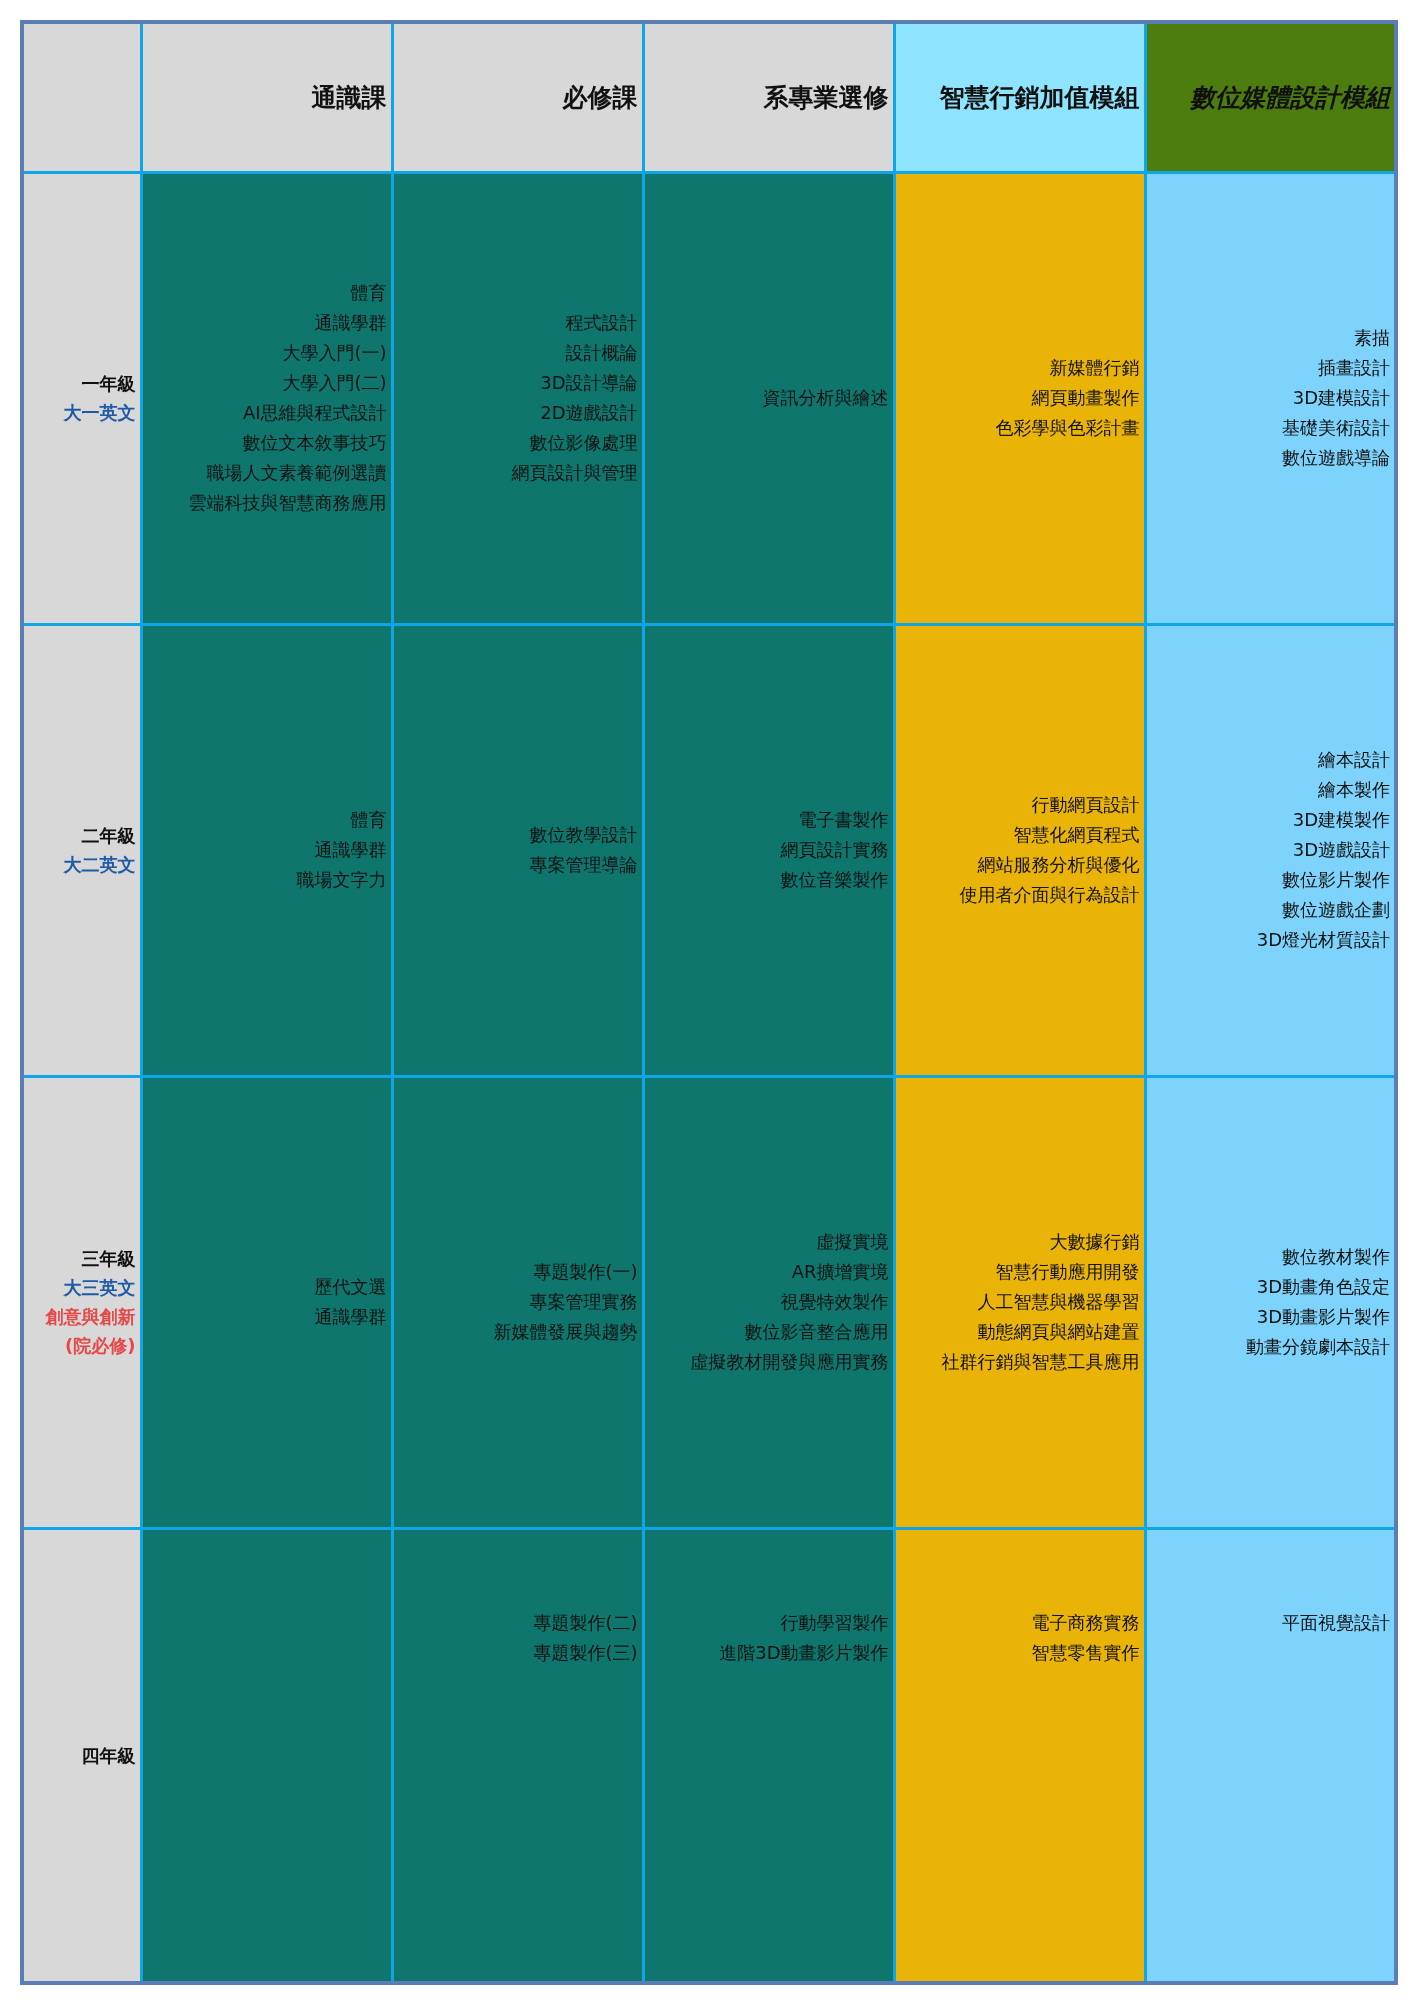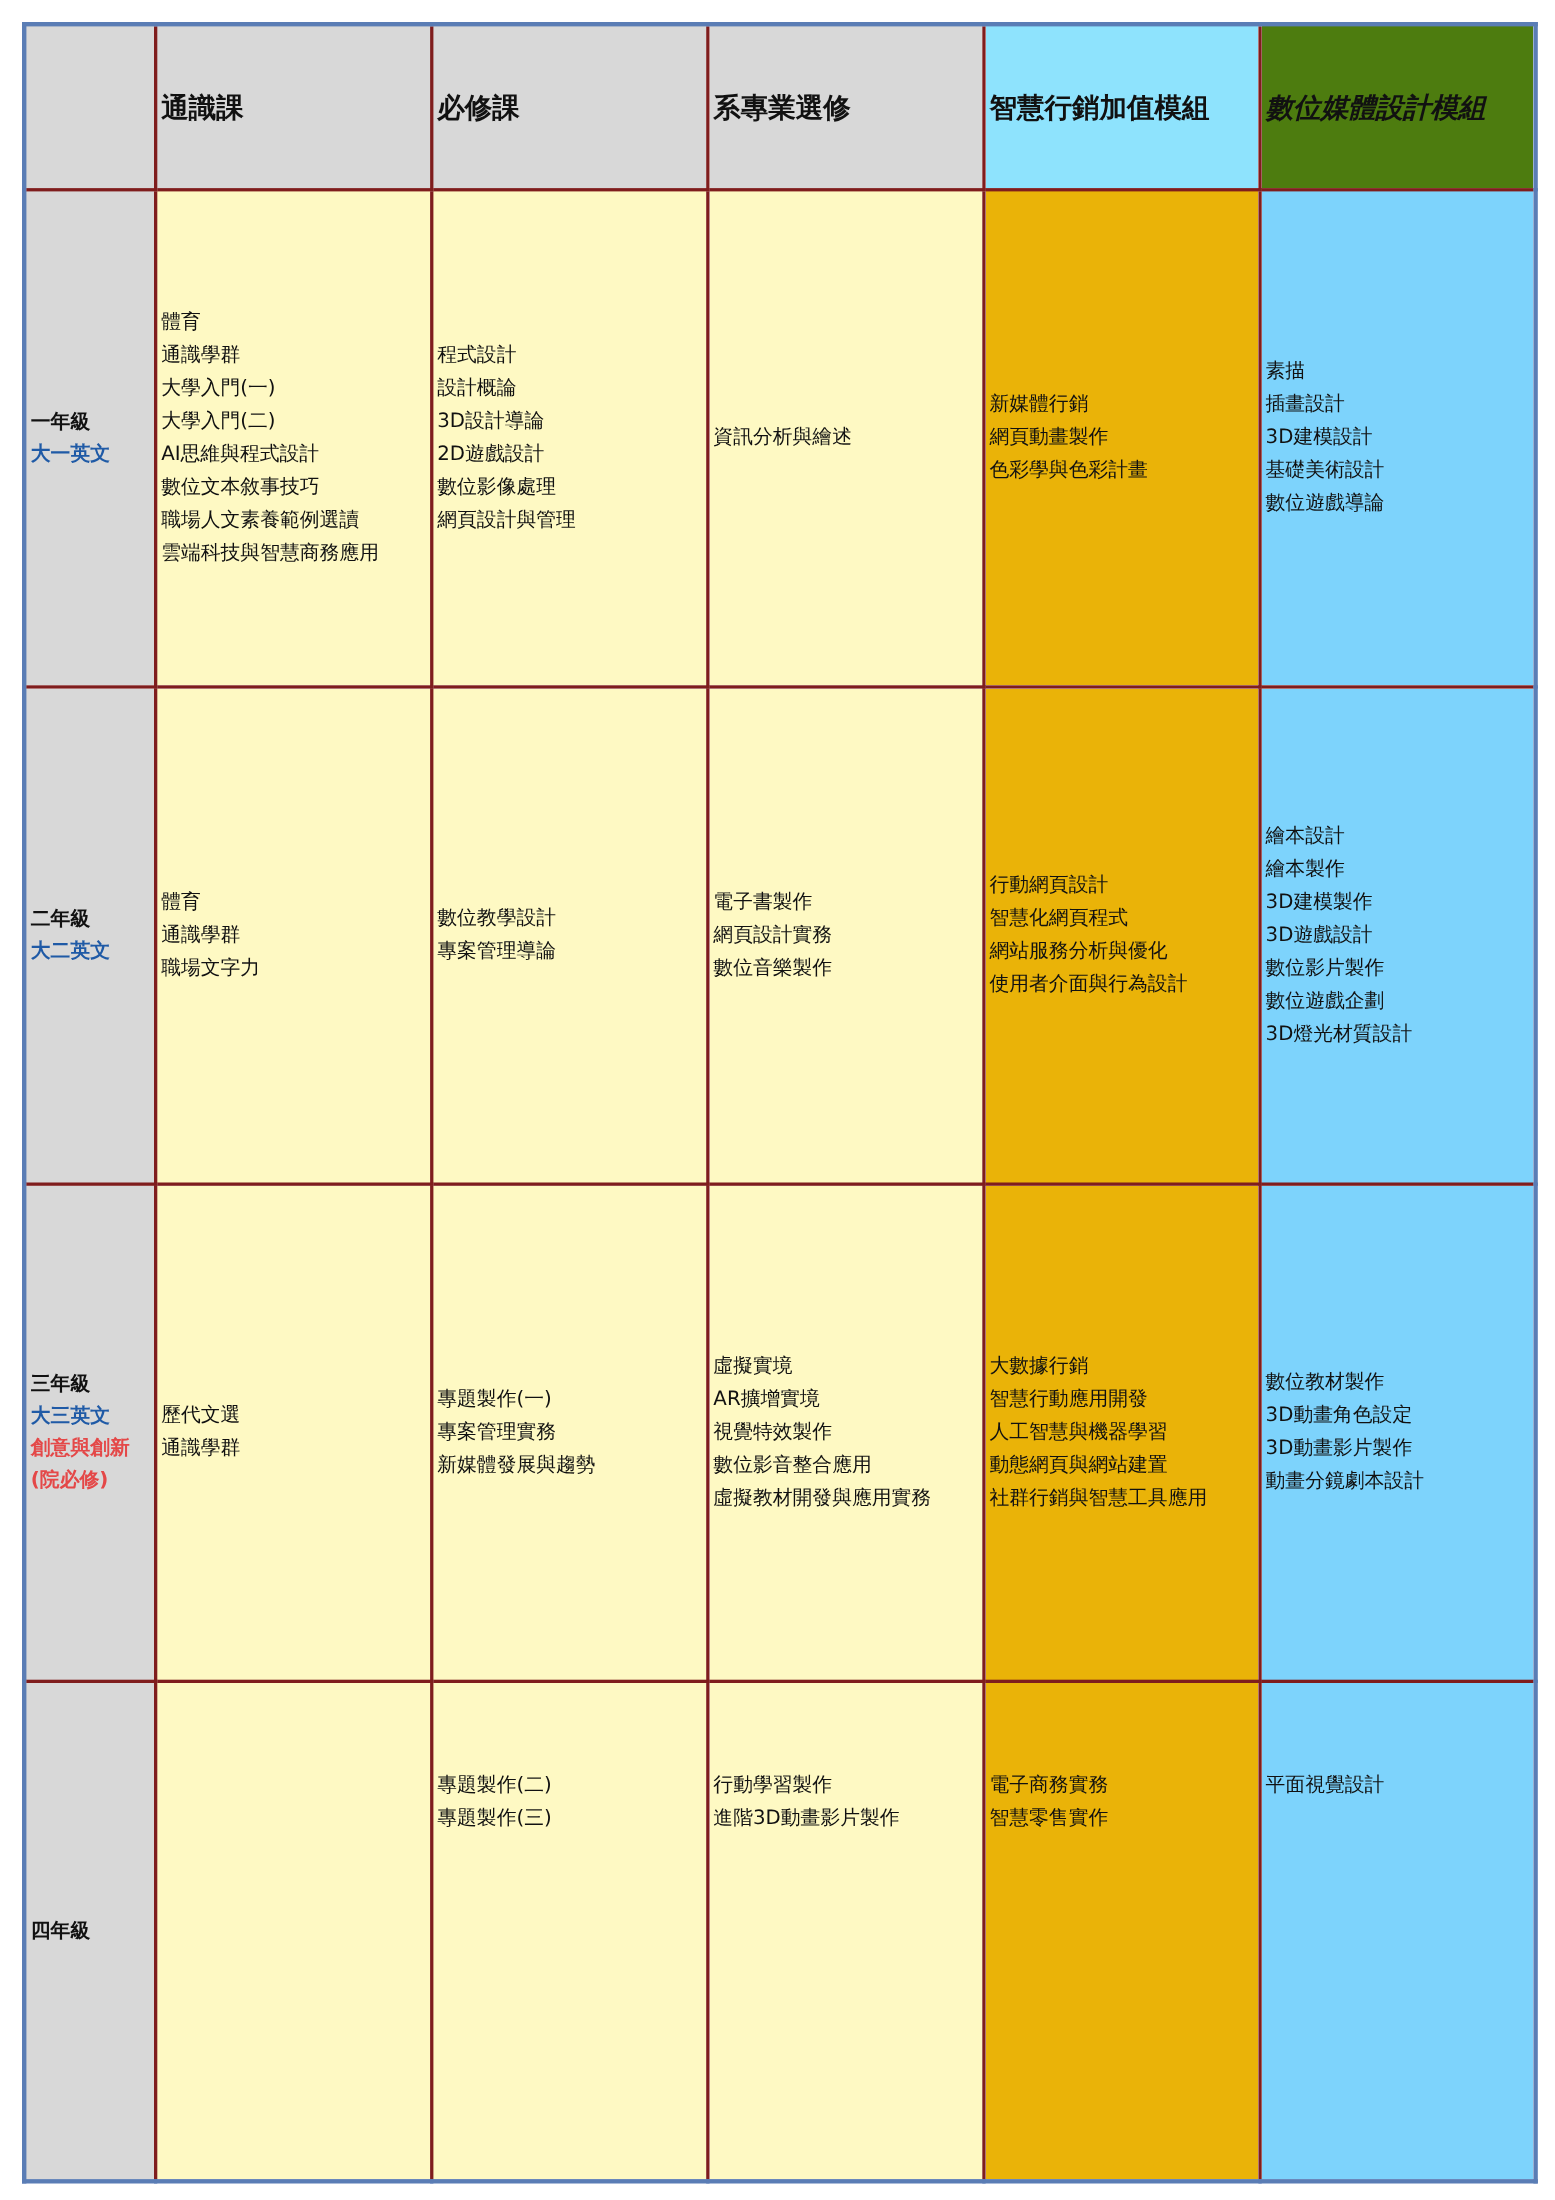--- a/index.html
+++ b/index.html
@@ -5,35 +5,35 @@
   html, body { margin: 0; padding: 0; background: #ffffff; }
   body { width: 1414px; height: 2000px; position: relative; overflow: hidden;
          font-family: "DejaVu Sans", "Liberation Sans", sans-serif; }
   table.curriculum {
     position: absolute; left: 20px; top: 20px;
     width: 1374px; height: 1962px;
     border-collapse: collapse; table-layout: fixed;
     border: 4px solid #5a7db5;
   }
   table.curriculum td, table.curriculum th {
-    border: 3px solid #7f1d1d;
-    text-align: left; vertical-align: middle;
+    border: 3px solid #0ea5e9;
+    text-align: right; vertical-align: middle;
     padding: 0 4px;
     overflow: hidden;
   }
   col.c0 { width: 119px; }
   col.cx { width: 251px; }
   tr.head { height: 150px; }
   tr.row1, tr.row2, tr.row3 { height: 452px; }
   tr.row4 { height: 455px; }
   th { background: #d8d8d8; color: #111; font-weight: bold; font-size: 25px; }
   th.m1 { background: #8ee3fd; margin-left: 44px; }
   th.m2 { background: #4d7c0f; font-style: italic; }
   td.rowhead { background: #d8d8d8; font-weight: bold; font-size: 18px; line-height: 29px; }
-  td.cell { background: #fef9c3; font-size: 18px; line-height: 30px; color: #111; }
+  td.cell { background: #0f766e; font-size: 18px; line-height: 30px; color: #111; }
   td.cell.m1 { background: #eab308; }
   td.cell.m2 { background: #7dd3fc; }
   .grade { color: #111; display: block; }
   .eng { color: #1f5aa6; display: block; }
   .req { color: #e44848; display: block; }
   .line { display: block; white-space: nowrap; }
   td.cell.r4 { vertical-align: top; padding-top: 78px; }
 </style>
 </head>
 <body>

